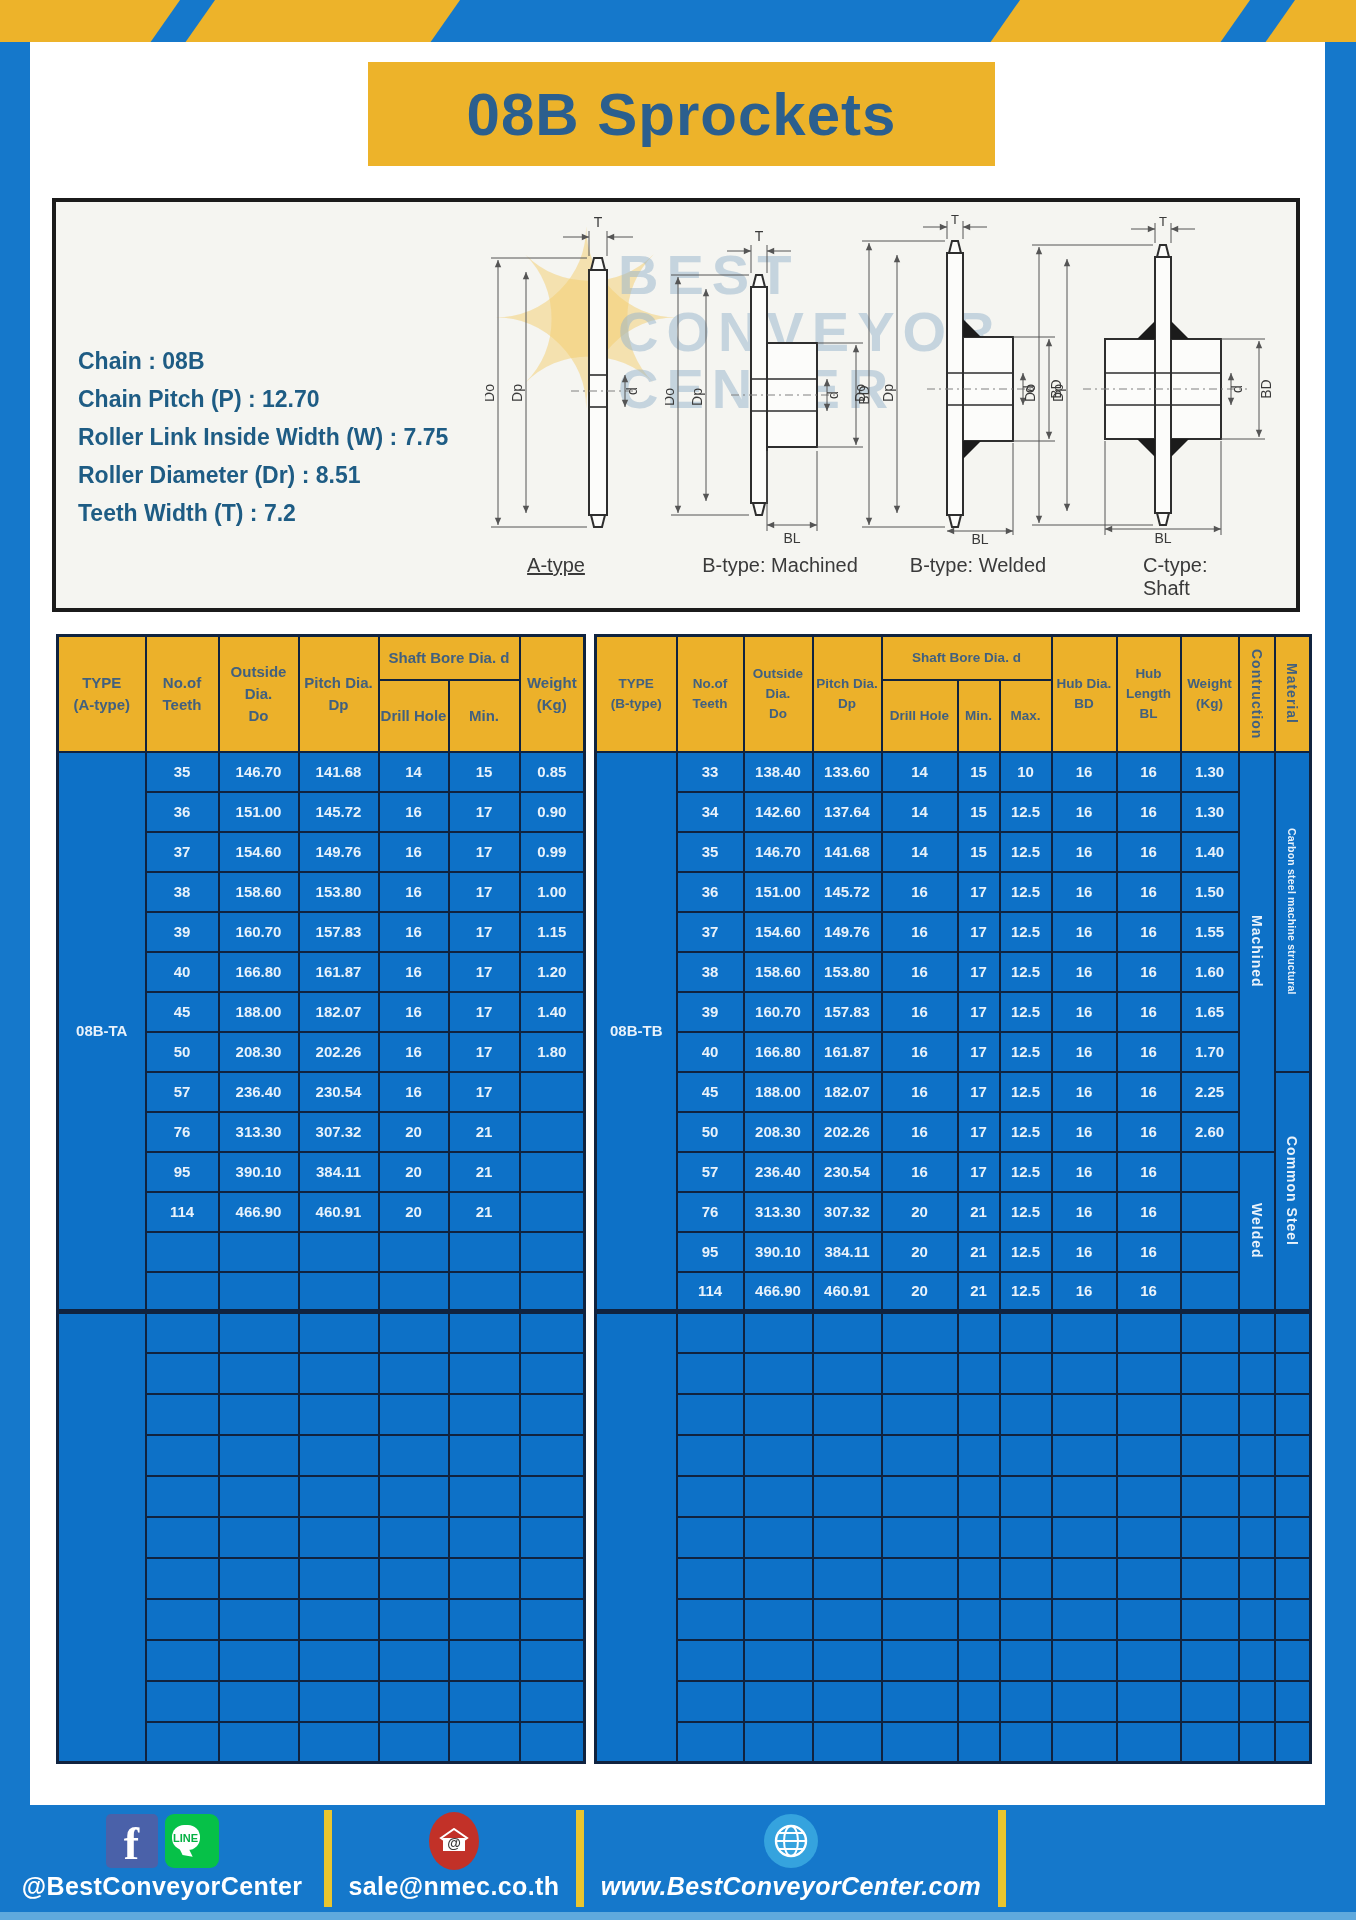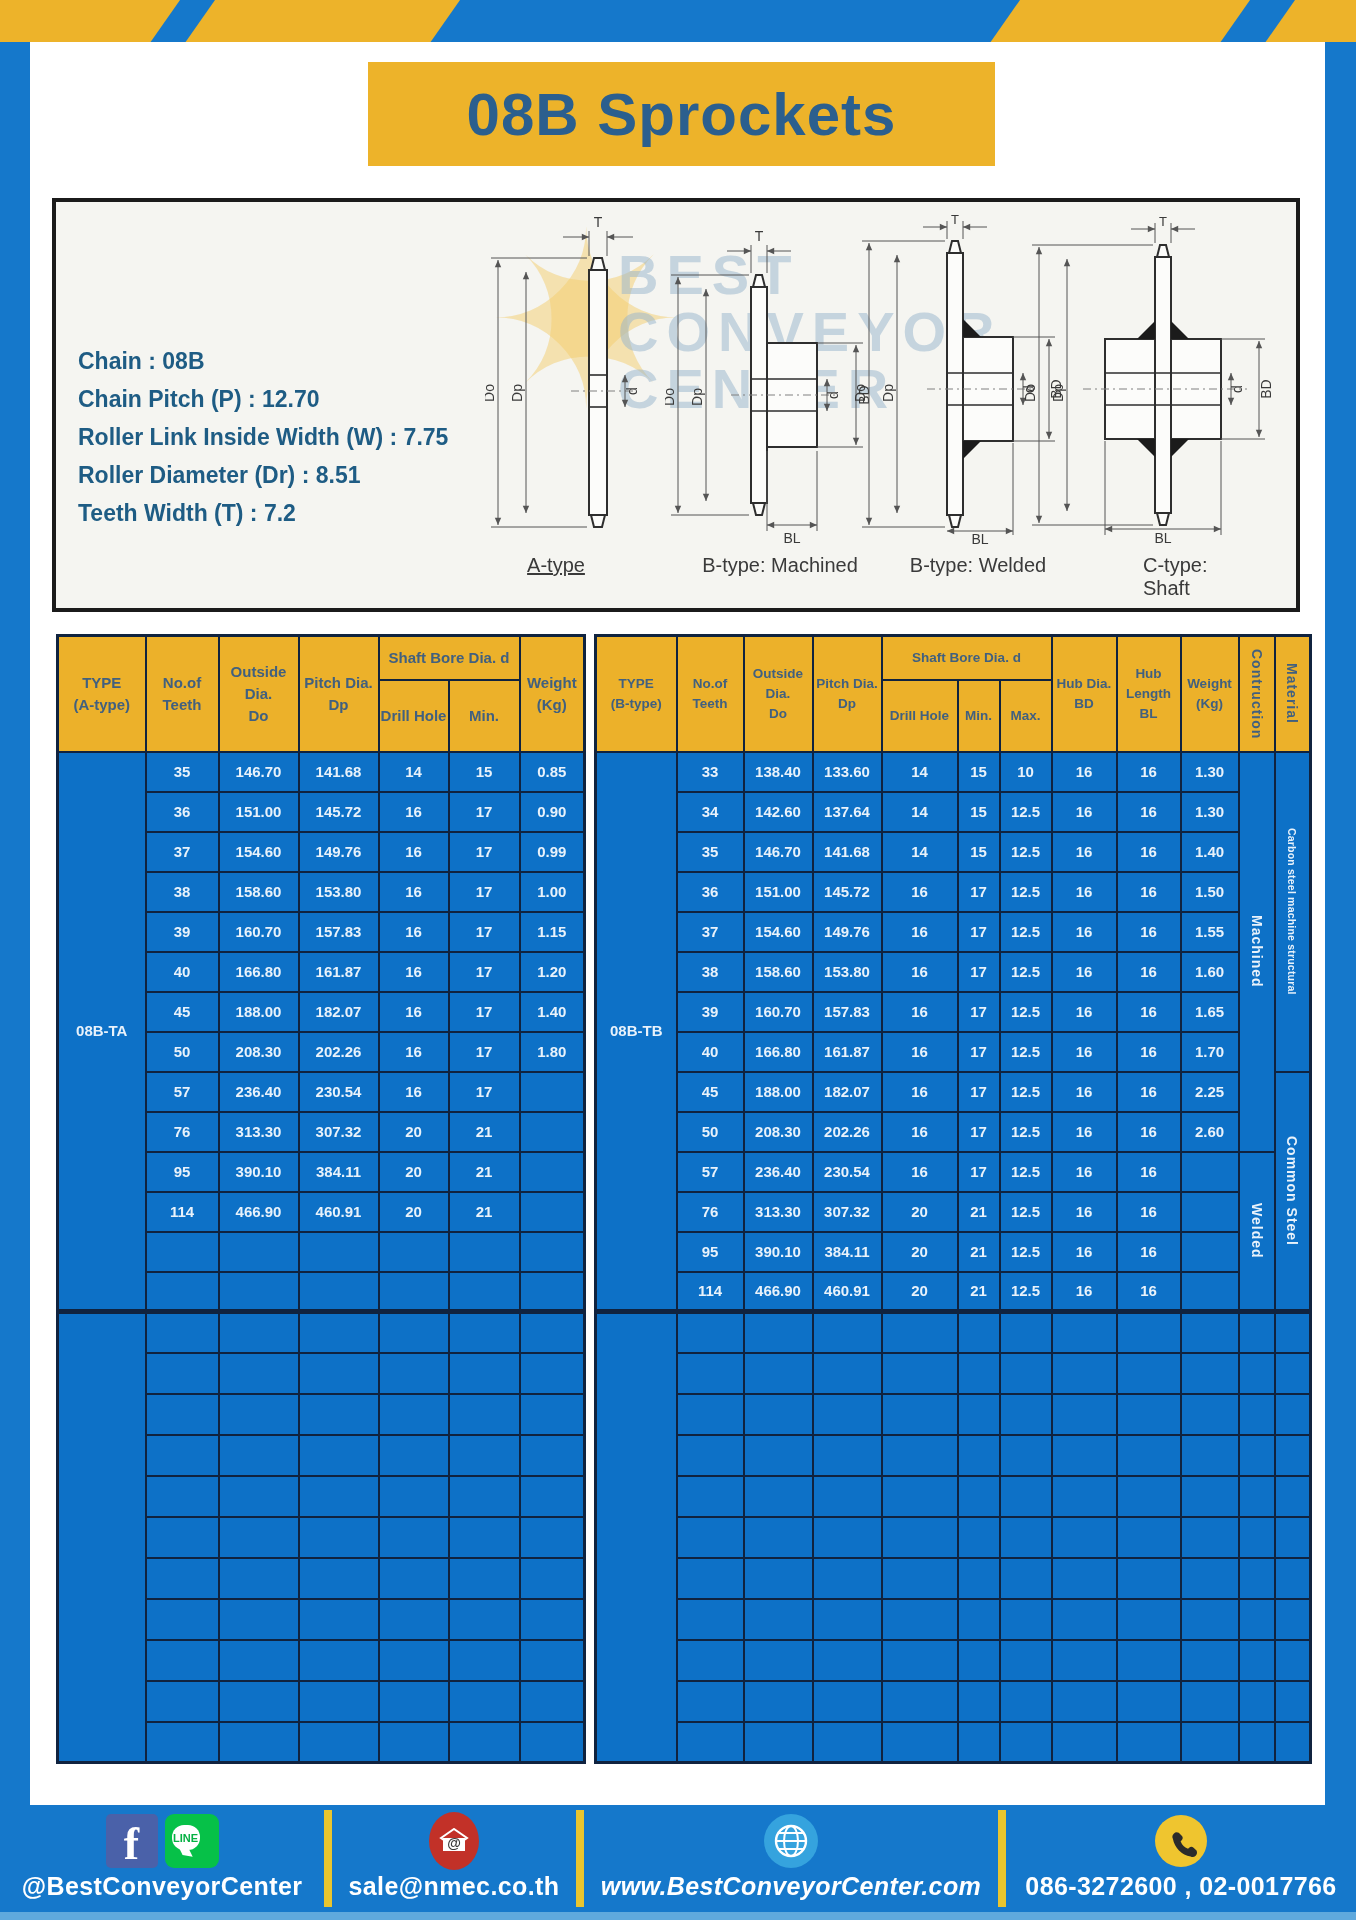--- a/index.html
+++ b/index.html
@@ -892,26 +892,16 @@
             <ellipse cx="19" cy="19" rx="7" ry="15" fill="none" stroke="#fff" stroke-width="2"></ellipse>
             <line x1="4" y1="19" x2="34" y2="19" stroke="#fff" stroke-width="2"></line>
             <line x1="6" y1="11" x2="32" y2="11" stroke="#fff" stroke-width="2"></line>
             <line x1="6" y1="27" x2="32" y2="27" stroke="#fff" stroke-width="2"></line>
           </svg>
         </div>
       </div>
       <div class="ftext">www.BestConveyorCenter.com</div>
     </div>
     <div class="fdivider"></div>
-    <div class="fsec w4">
-      <div class="ficons">
-        <div class="icon-phone">
-          <svg width="34" height="34" viewBox="0 0 46 46">
-            <path d="M12,20 a6,6 0 0 1 8,-8 l4,4 a4.5,4.5 0 0 1 0,6 l-1.5,1.5 a16,16 0 0 0 10,10 l1.5,-1.5 a4.5,4.5 0 0 1 6,0 l4,4 a6,6 0 0 1 -8,8 a30,30 0 0 1 -24,-24 z" fill="#2B2B2B"></path>
-          </svg>
-        </div>
-      </div>
-      <div class="ftext">086-3272600 , 02-0017766</div>
-    </div>
   </div>
 
   <div class="bottom-strip"></div>
 </div>
 
 </body></html>

